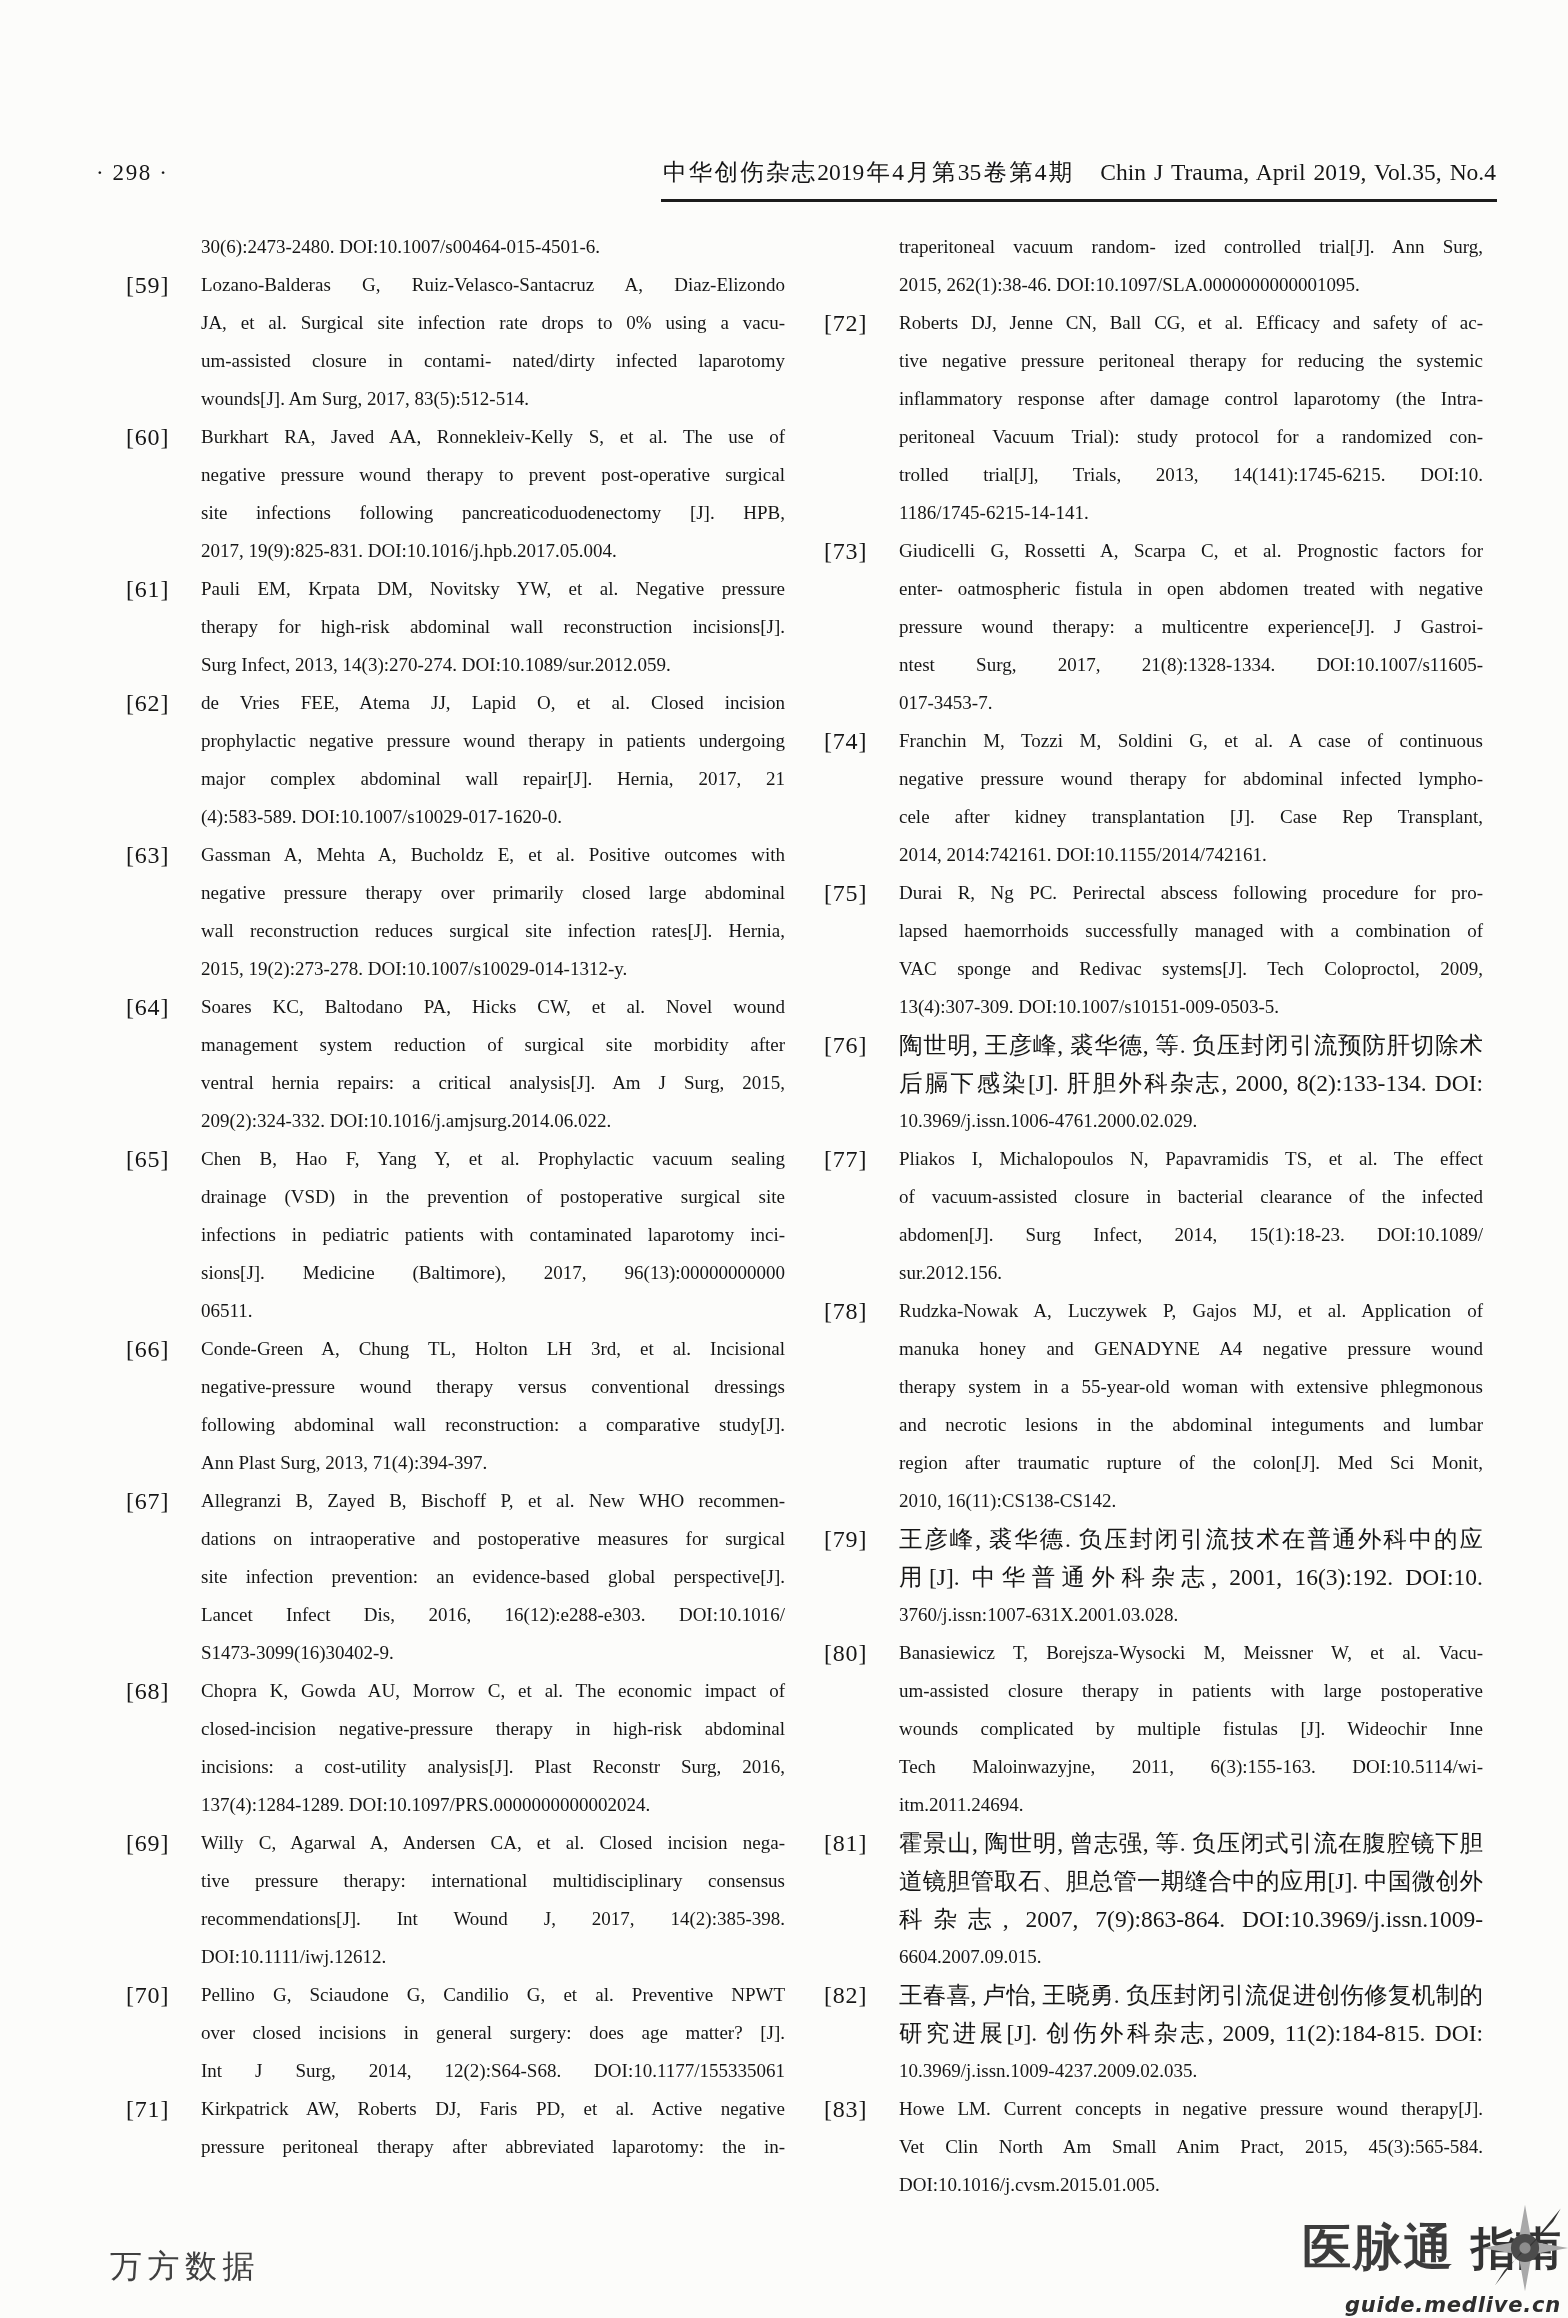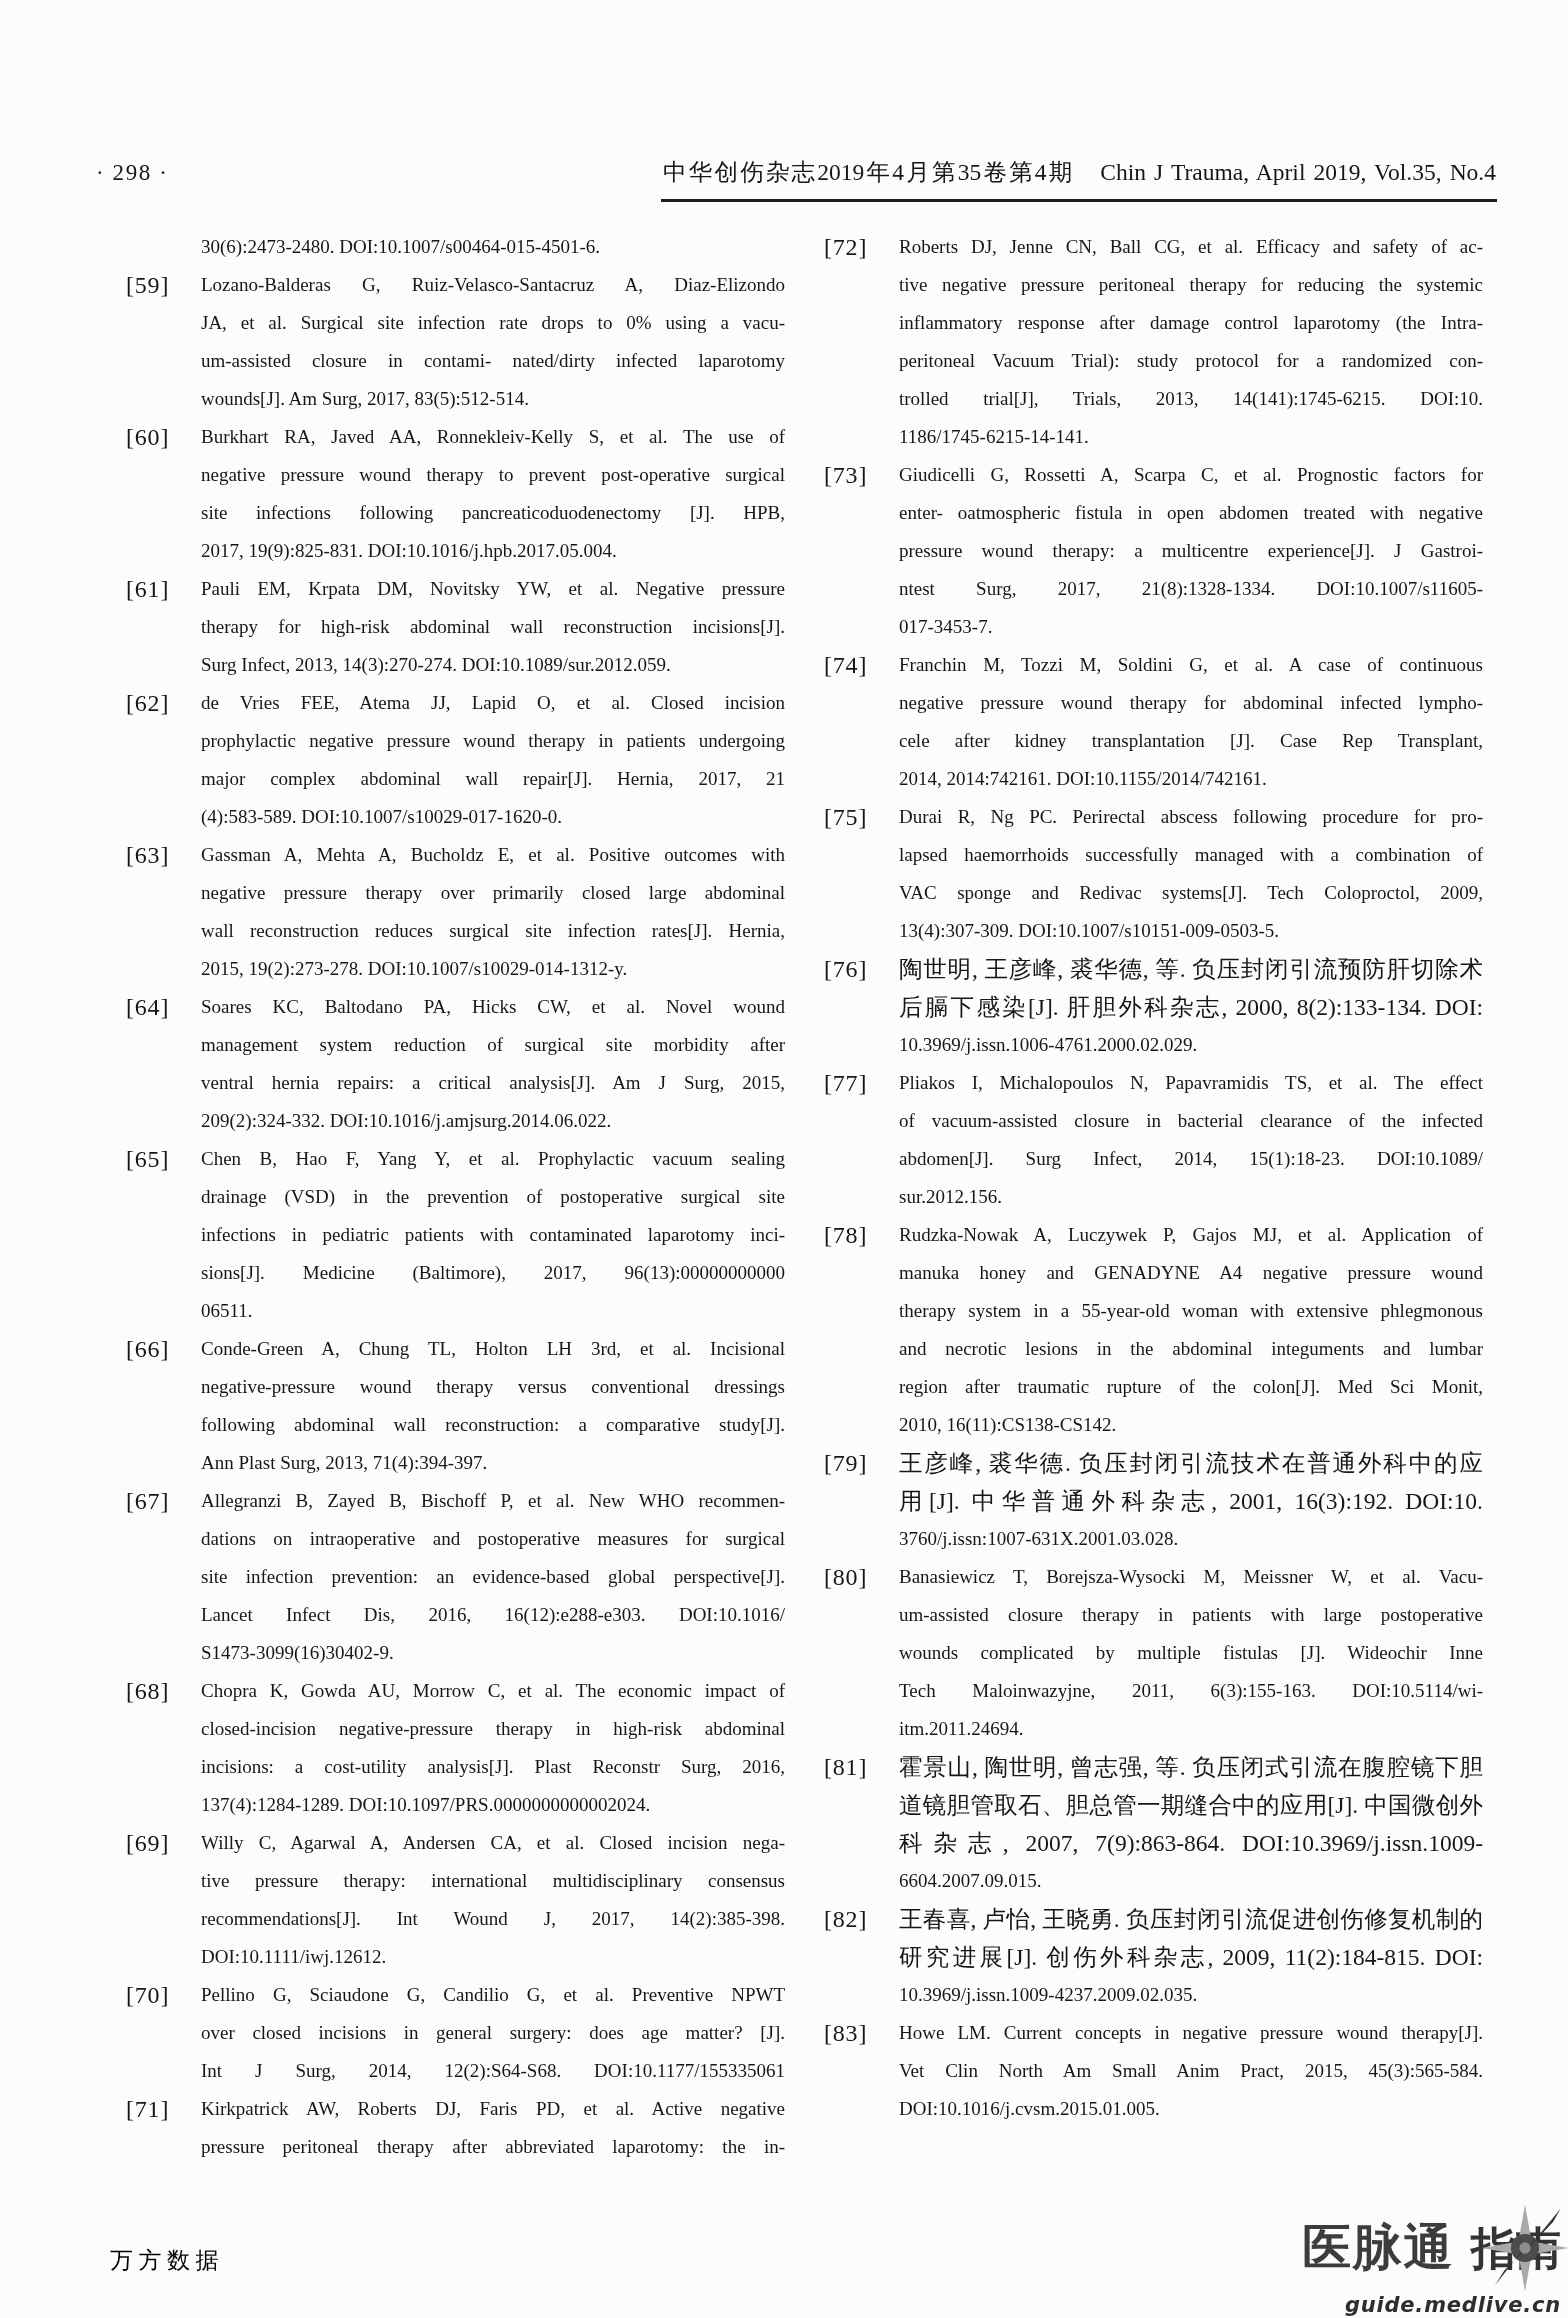--- a/index.html
+++ b/index.html
@@ -31,21 +31,21 @@
     font-size:24px;line-height:38px;letter-spacing:0.8px;
   }
   .line{
     font-size:19px;line-height:38px;width:584px;
     text-align:justify;
   }
   .line.j{text-align-last:justify;}
   .line.zh{font-size:23.5px;}
   .watermark{
     position:absolute;left:110px;top:2245px;
-    font-size:23px;color:#000000;letter-spacing:5.5px;white-space:nowrap;
+    font-size:32px;color:#404040;letter-spacing:5.5px;white-space:nowrap;
   }
   .medlive{
     position:absolute;left:1247px;top:2215px;width:314px;height:94px;
     color:#3c3c3c;font-family:"DejaVu Sans","Liberation Sans",sans-serif;text-align:right;
   }
   .medlive-row{position:relative;white-space:nowrap;}
   .medlive-brand{font-size:49px;font-weight:800;letter-spacing:1.6px;}
   .medlive-guide{font-size:45px;font-weight:600;margin-left:17px;color:#333;}
   .compass{position:absolute;right:-11px;top:-14px;}
   .medlive-url{
@@ -151,20 +151,24 @@
         <div class="line j">over closed incisions in general surgery: does age matter? [J].</div>
         <div class="line j">Int J Surg, 2014, 12(2):S64-S68. DOI:10.1177/155335061</div>
       </div>
       <div class="ref">
         <span class="ref-num">[71]</span>
         <div class="line j">Kirkpatrick AW, Roberts DJ, Faris PD, et al. Active negative</div>
         <div class="line j">pressure peritoneal therapy after abbreviated laparotomy: the in-</div>
       </div>
     </div>
   <div class="col col-right" id="col-right">
+      <div class="ref">
+        <div class="line j">traperitoneal vacuum random- ized controlled trial[J]. Ann Surg,</div>
+        <div class="line">2015, 262(1):38-46. DOI:10.1097/SLA.0000000000001095.</div>
+      </div>
       <div class="ref">
         <span class="ref-num">[72]</span>
         <div class="line j">Roberts DJ, Jenne CN, Ball CG, et al. Efficacy and safety of ac-</div>
         <div class="line j">tive negative pressure peritoneal therapy for reducing the systemic</div>
         <div class="line j">inflammatory response after damage control laparotomy (the Intra-</div>
         <div class="line j">peritoneal Vacuum Trial): study protocol for a randomized con-</div>
         <div class="line j">trolled trial[J], Trials, 2013, 14(141):1745-6215. DOI:10.</div>
         <div class="line">1186/1745-6215-14-141.</div>
       </div>
       <div class="ref">

